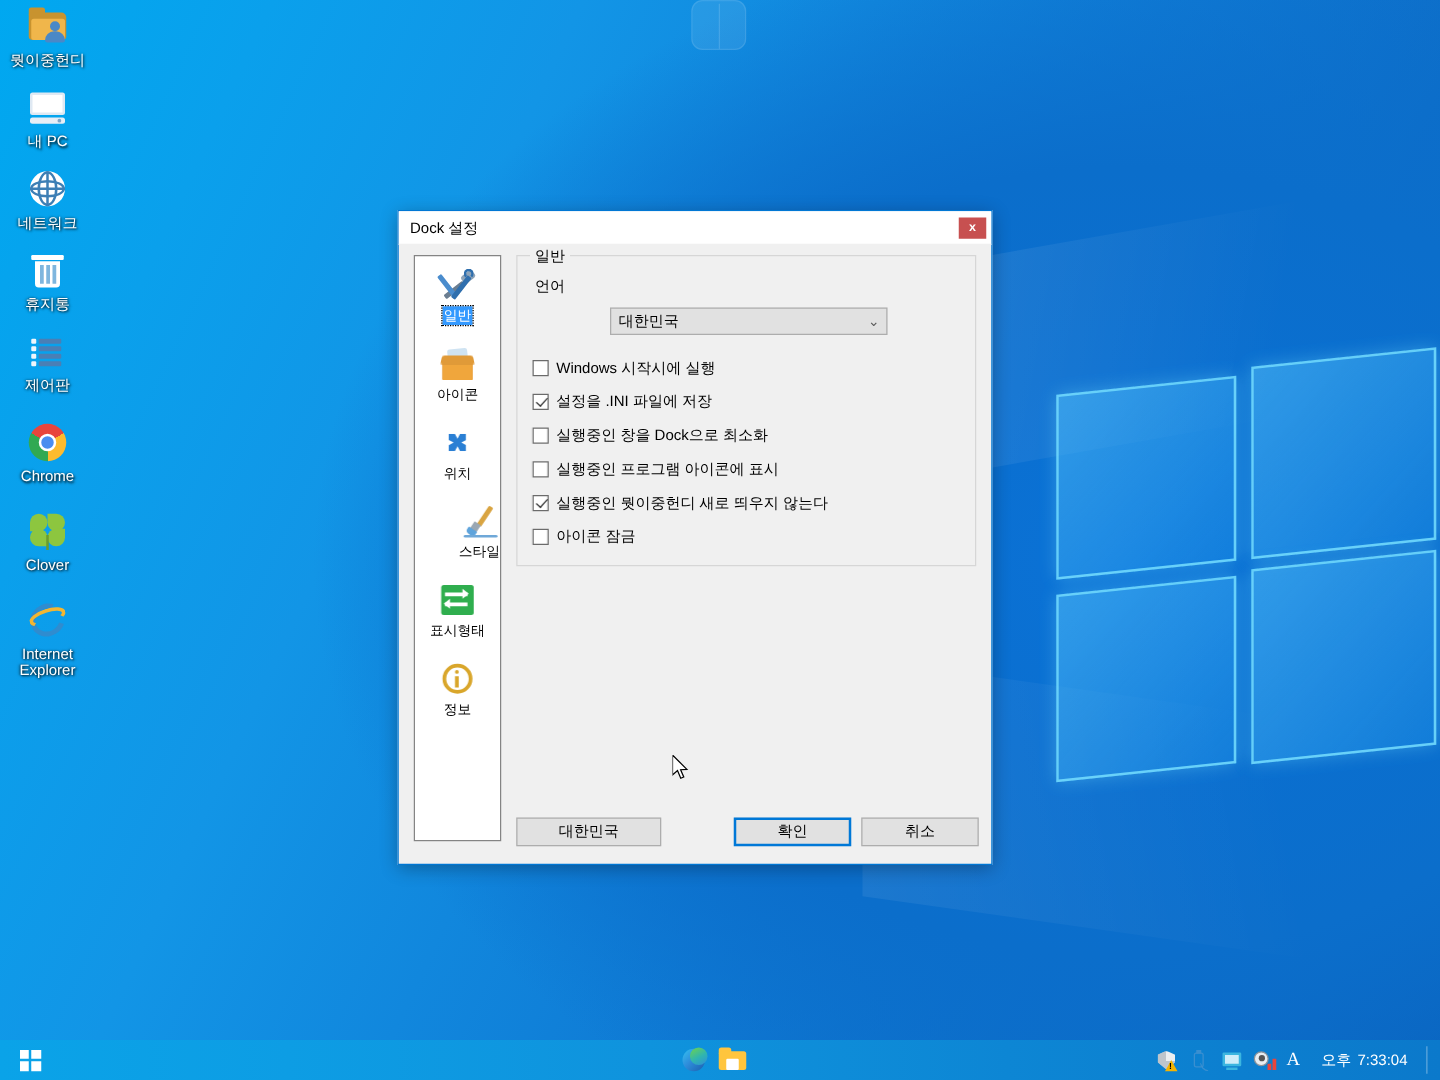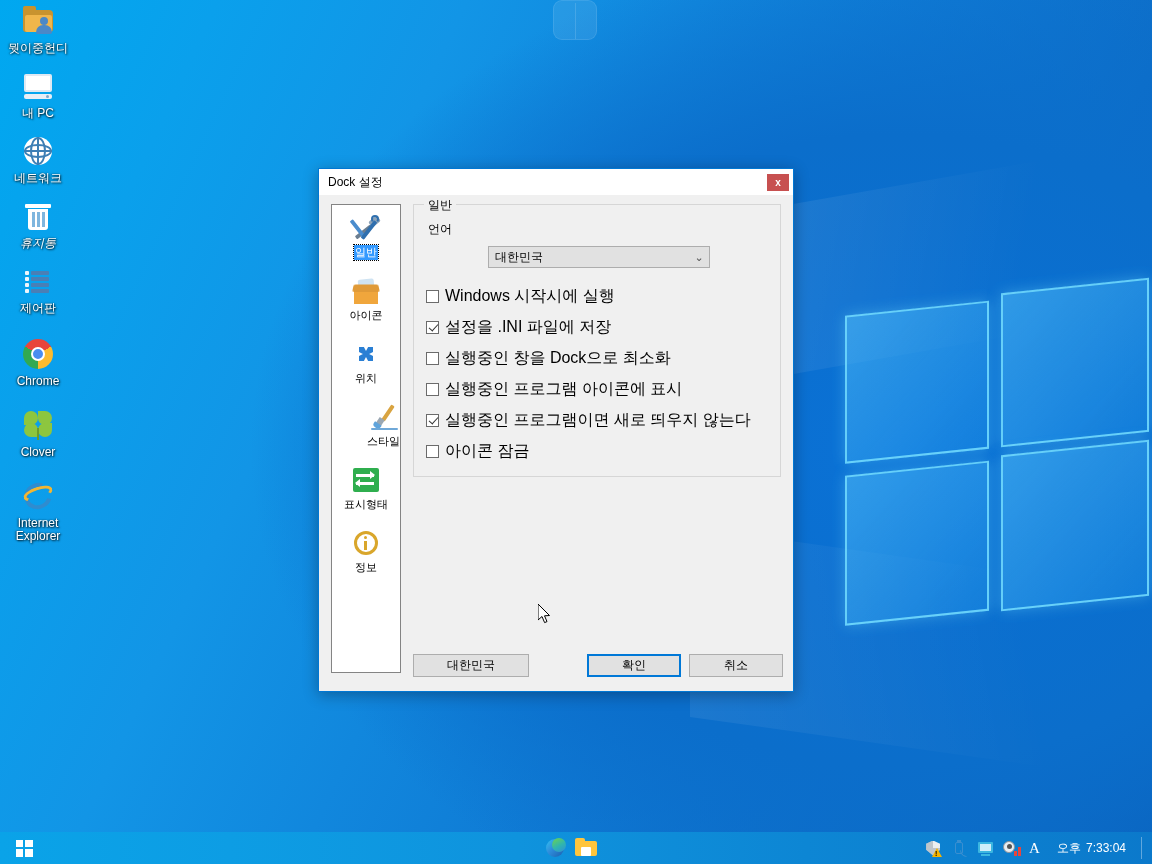--- a/index.html
+++ b/index.html
@@ -254,21 +254,21 @@
   .chk-box {
     width: 13px; height: 13px; background: #fff; border: 1px solid #6b6b6b;
     margin-right: 6px; position: relative; flex: 0 0 auto;
   }
   .chk-box.checked::after {
     content: ""; position: absolute; left: 4px; top: 0px;
     width: 4px; height: 8px; border: solid #333; border-width: 0 1.6px 1.6px 0;
     transform: rotate(42deg);
   }
   .chk-box.disabled { border-color: #bdbdbd; background: #f6f6f6; }
-  .chk-label { font-size: 16px; color: #000; white-space: nowrap; }
+  .chk-label { font-size: 12px; color: #000; white-space: nowrap; }
   .chk-label.disabled { color: #9b9b9b; }
 
   
   #buttons { position: absolute; left: 94px; bottom: 14px; right: 12px; height: 24px; }
   .btn {
     position: absolute; height: 23px; background: #e1e1e1; border: 1px solid #adadad;
     font-size: 12px; color: #000; display:flex; align-items:center; justify-content:center;
     cursor: pointer;
   }
   #btn-default { left: 0; width: 116px; }
@@ -319,21 +319,21 @@
       <div class="glyph ic-globe">
         <div class="g-o"></div>
           <div class="g-l1"></div>
           <div class="g-l2"></div>
         <div class="g-e1"></div>
           <div class="g-e2"></div>
       </div>
       <div class="lbl">네트워크</div>
     </div>
 
-    <div class="dicon" style="margin-top:12px;font-style:italic;">
+    <div class="dicon" style="margin-top:12px;">
       <div class="glyph ic-bin">
         <div class="b-lid"></div>
           <div class="b-body"></div>
         <div class="b-s" style="left:11px;"></div>
           <div class="b-s" style="left:16px;"></div>
           <div class="b-s" style="left:21px;"></div>
       </div>
       <div class="lbl">휴지통</div>
     </div>
 
@@ -481,21 +481,21 @@
             </div>
 
 
             <div class="chk-row">
               <div class="chk-box"></div>
               <div class="chk-label">실행중인 프로그램 아이콘에 표시</div>
             </div>
 
             <div class="chk-row">
               <div class="chk-box checked"></div>
-              <div class="chk-label">실행중인 프로그램이면 새로 띄우지 않는다</div>
+              <div class="chk-label">실행중인 뭣이중헌디 새로 띄우지 않는다</div>
             </div>
 
             <div class="chk-row" style="margin-bottom:0;">
               <div class="chk-box"></div>
               <div class="chk-label">아이콘 잠금</div>
             </div>
 
           </div>
         </div>
       </div>

